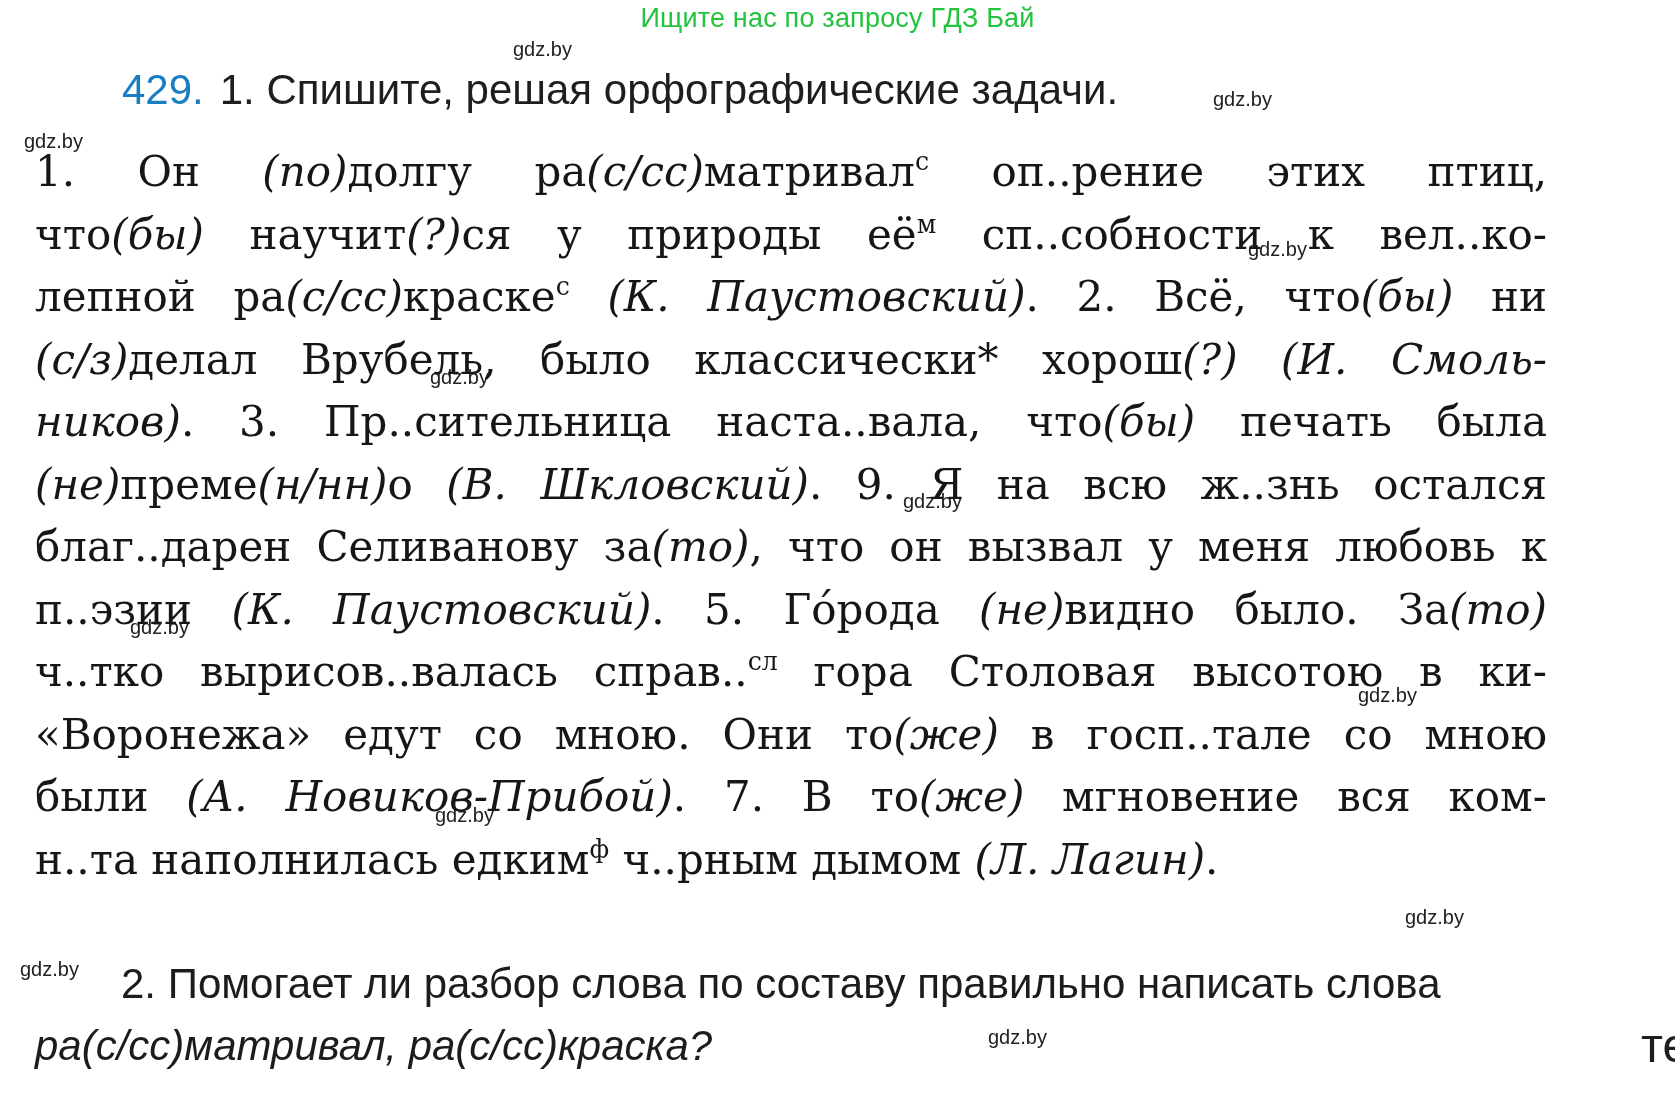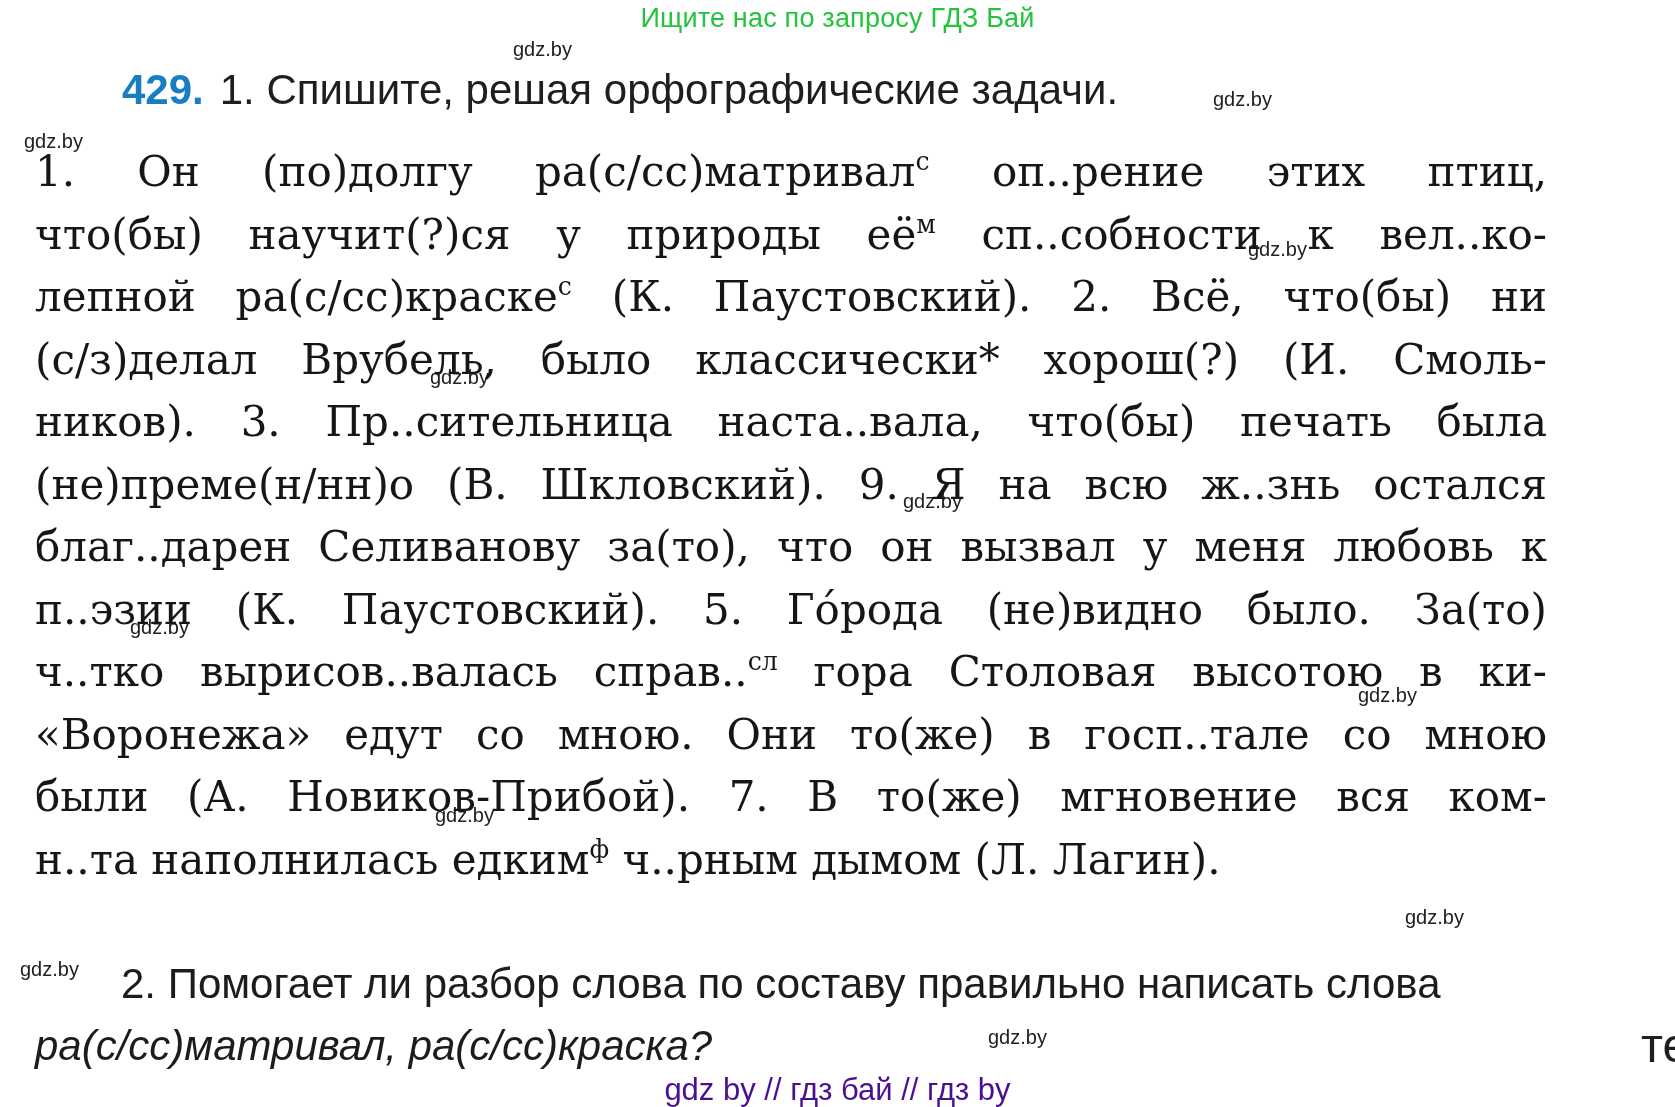--- a/index.html
+++ b/index.html
@@ -20,34 +20,34 @@
   .wm{
     position:absolute;
     font-size:20px;color:#222;
     white-space:nowrap;
     font-family:"Liberation Sans",sans-serif;
   }
   .exercise-header{
     position:absolute;top:66px;left:122px;
     font-size:42px;white-space:nowrap;
   }
-  .ex-num{font-weight:bold;margin-right:16px;}
+  .ex-num{font-weight:normal;margin-right:16px;}
   .ex-title{color:#1e1e1e;}
   .body-text{
     position:absolute;top:141px;left:35px;width:1512px;
     font-family:"DejaVu Serif","Liberation Serif",serif;
     font-size:42px;color:#161616;
   }
   .bline{
     line-height:62.5px;height:62.5px;
     text-align:justify;text-align-last:justify;
     white-space:nowrap; 
   }
   .bline.last{text-align-last:left;}
-  .bline .it{}
+  .bline .it{font-style:italic;}
   .bline sup.sp{
     font-size:60%;
     vertical-align:baseline;
     position:relative;top:-0.62em;
     line-height:0;
   }
   .part2{
     position:absolute;top:953px;left:35px;width:1520px;
     font-size:42px;color:#1c1c1c;line-height:62px;
   }
@@ -104,15 +104,14 @@
       <div class="bline last"><span>н..та наполнилась едким</span><sup class="sp">ф</sup><span> ч..рным дымом </span><span class="it">(Л. Лагин)</span><span>.</span></div>
     </div>
 
   <div class="part2">
     <div class="p2a">2. Помогает ли разбор слова по составу правильно написать слова</div>
     <div class="p2b">ра(с/сс)матривал, ра(с/сс)краска?</div>
   </div>
 
   <div class="fragment">те</div>
 
-  <div class="footer" style="color: rgb(75, 15, 146);">gdz by  //  гдз бай  //  гдз by</div>
 
 </div>
 
 </body></html>

